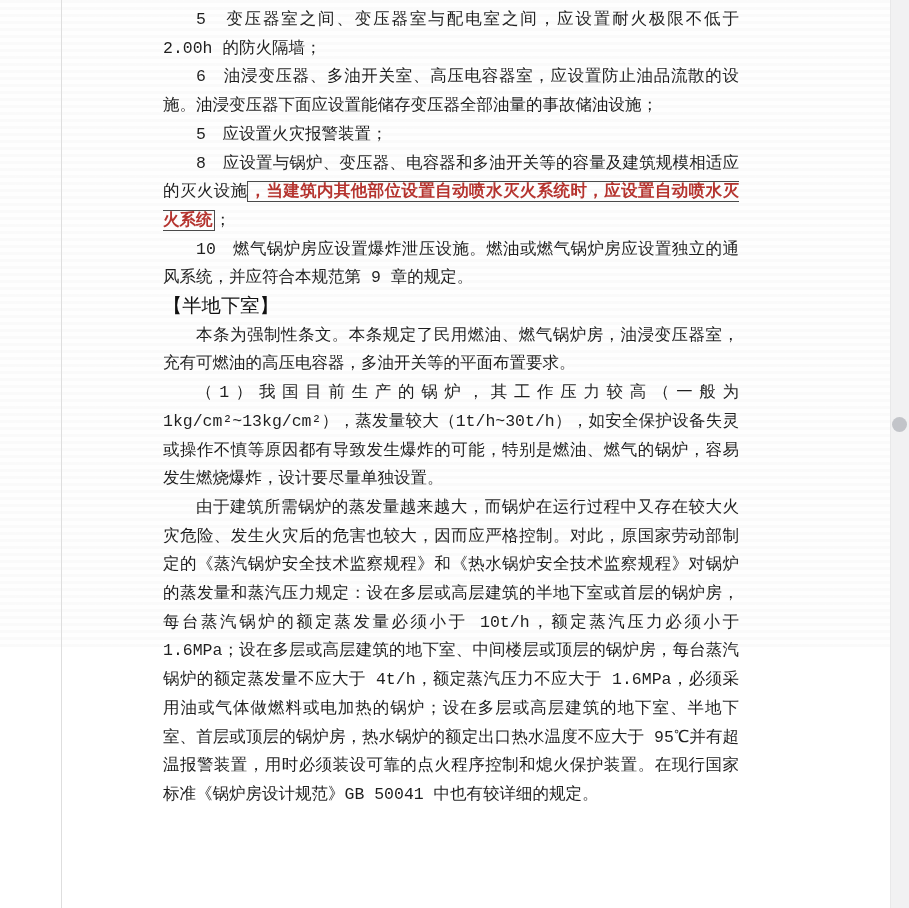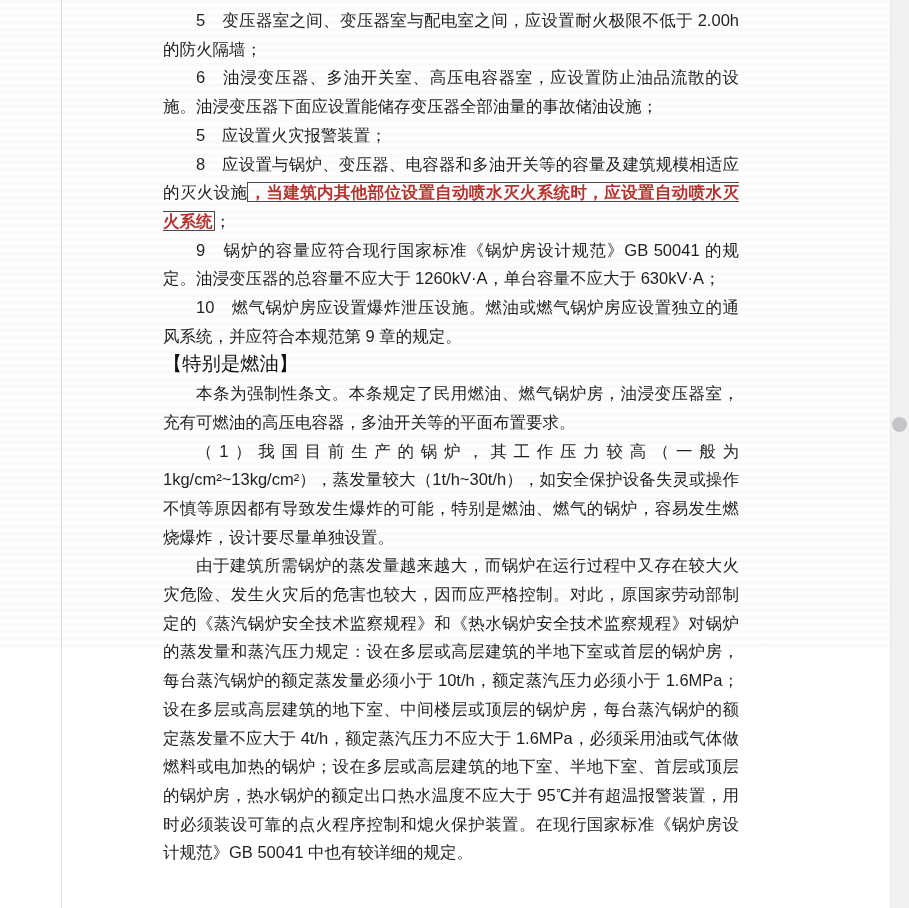--- a/index.html
+++ b/index.html
@@ -12,21 +12,21 @@
   }
   .canvas {
     position: relative;
     width: 909px;
     height: 647px;
     background:
       repeating-linear-gradient(180deg,
         rgba(0,0,0,0.014) 0px, rgba(0,0,0,0.014) 3px,
         rgba(255,255,255,0) 3px, rgba(255,255,255,0) 7px),
       #fefefe;
-    font-family: Liberation Sans, sans-serif;
+    font-family: Liberation Mono, monospace;
   }
   .page-left-edge {
     position: absolute;
     left: 61px;
     top: 0;
     width: 1px;
     height: 908px;
     background: #dedede;
   }
   .right-gutter {
@@ -96,26 +96,25 @@
   <div class="content">
 
     <p class="clause">5　变压器室之间、变压器室与配电室之间，应设置耐火极限不低于 2.00h 的防火隔墙；</p>
 
     <p class="clause">6　油浸变压器、多油开关室、高压电容器室，应设置防止油品流散的设施。油浸变压器下面应设置能储存变压器全部油量的事故储油设施；</p>
 
     <p class="clause">5　应设置火灾报警装置；</p>
 
     <p class="clause"><span>8　应设置与锅炉、变压器、电容器和多油开关等的容量及建筑规模相适应的灭火设施</span><span class="boxed-red">，当建筑内其他部位设置自动喷水灭火系统时，应设置自动喷水灭火系统</span><span>；</span></p>
 
-    <p class="clause">9　锅炉的容量应符合现行国家标准《锅炉房设计规范》GB 50041 的规定。油浸变压器的总容量不应大于 1260kV·A，单台容量不应大于 630kV·A；</p>
 
     <p class="clause">10　燃气锅炉房应设置爆炸泄压设施。燃油或燃气锅炉房应设置独立的通风系统，并应符合本规范第 9 章的规定。</p>
 
 
-    <h3 class="expl-heading">【特别是燃油】</h3>
+    <h3 class="expl-heading">【半地下室】</h3>
 
     <p class="para">本条为强制性条文。本条规定了民用燃油、燃气锅炉房，油浸变压器室，充有可燃油的高压电容器，多油开关等的平面布置要求。</p>
 
     <p class="para">（1）我国目前生产的锅炉，其工作压力较高（一般为 1kg/cm²~13kg/cm²），蒸发量较大（1t/h~30t/h），如安全保护设备失灵或操作不慎等原因都有导致发生爆炸的可能，特别是燃油、燃气的锅炉，容易发生燃烧爆炸，设计要尽量单独设置。</p>
 
     <p class="para">由于建筑所需锅炉的蒸发量越来越大，而锅炉在运行过程中又存在较大火灾危险、发生火灾后的危害也较大，因而应严格控制。对此，原国家劳动部制定的《蒸汽锅炉安全技术监察规程》和《热水锅炉安全技术监察规程》对锅炉的蒸发量和蒸汽压力规定：设在多层或高层建筑的半地下室或首层的锅炉房，每台蒸汽锅炉的额定蒸发量必须小于 10t/h，额定蒸汽压力必须小于 1.6MPa；设在多层或高层建筑的地下室、中间楼层或顶层的锅炉房，每台蒸汽锅炉的额定蒸发量不应大于 4t/h，额定蒸汽压力不应大于 1.6MPa，必须采用油或气体做燃料或电加热的锅炉；设在多层或高层建筑的地下室、半地下室、首层或顶层的锅炉房，热水锅炉的额定出口热水温度不应大于 95℃并有超温报警装置，用时必须装设可靠的点火程序控制和熄火保护装置。在现行国家标准《锅炉房设计规范》GB 50041 中也有较详细的规定。</p>
 
   </div>
 
   <div class="right-gutter">

